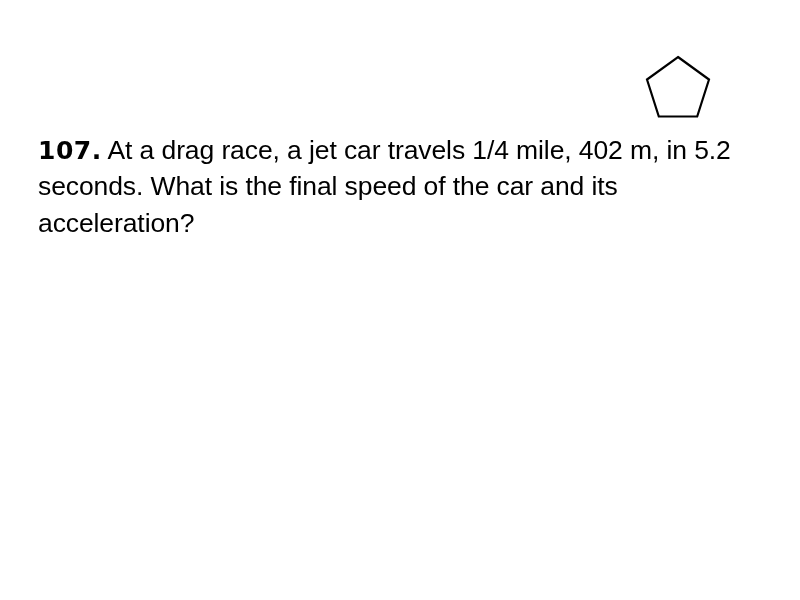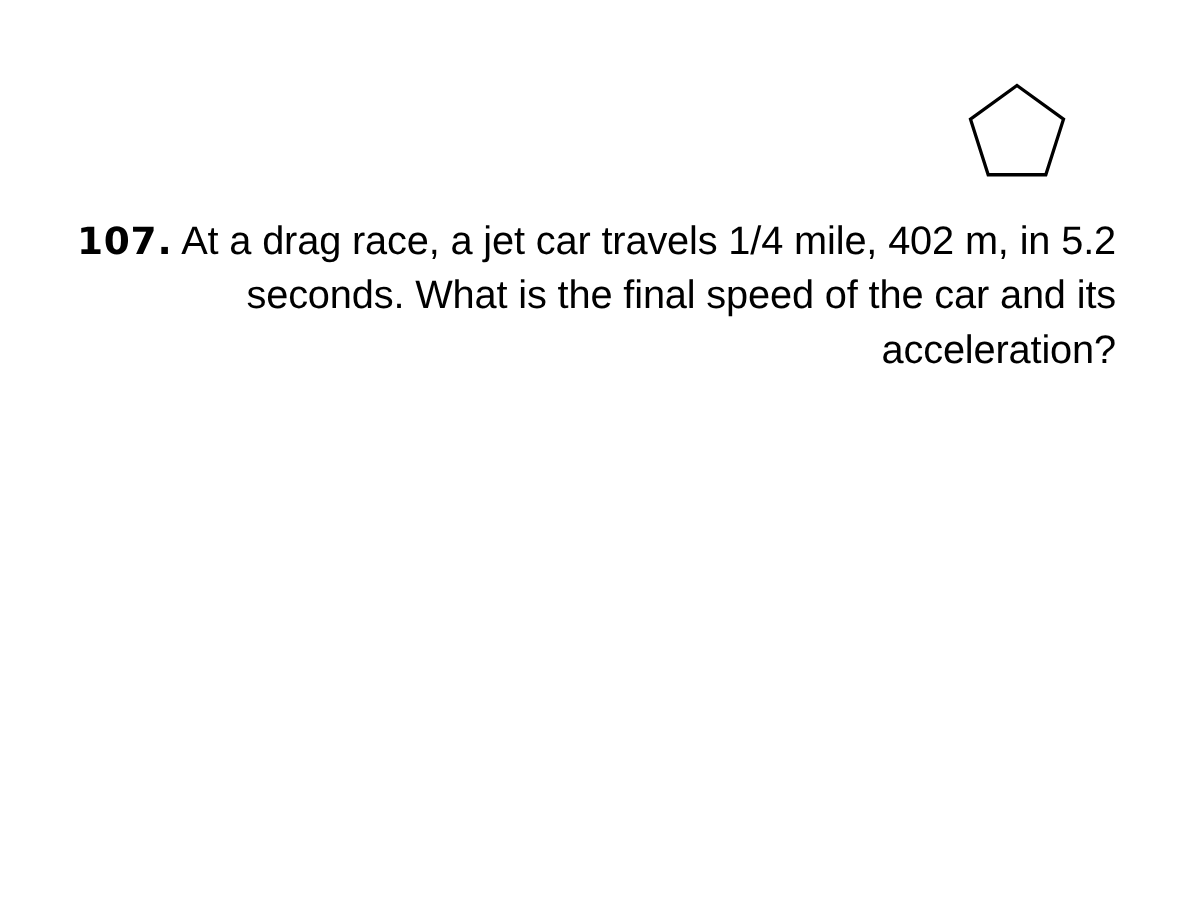--- a/index.html
+++ b/index.html
@@ -26,23 +26,22 @@
     position: absolute;
     left: 36px;
     top: 130px;
     width: 720px;
   }
   .question-text {
     font-family: "Liberation Sans", sans-serif;
     font-size: 26.5px;
     line-height: 1.37;
     color: #000000;
-    margin: 12px;
+    margin: 2px;
     letter-spacing: -0.1px;
-    text-align: right;
   }
   .question-number {
     font-weight: bold;
     font-family: "DejaVu Sans", sans-serif;
     font-size: 25px;
     letter-spacing: 0.5px;
   }
 </style>
 </head>
 <body>

